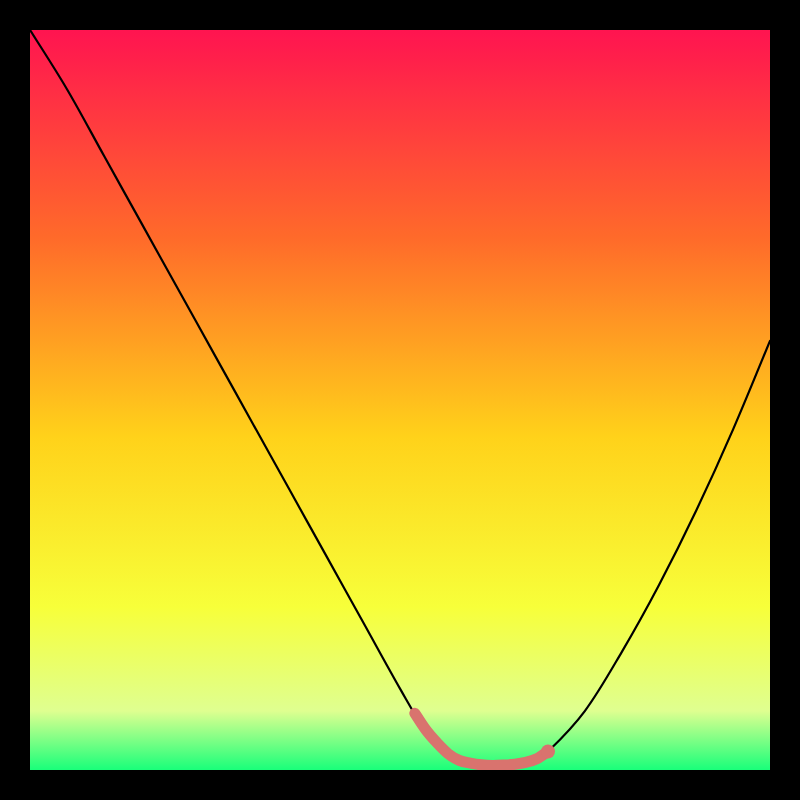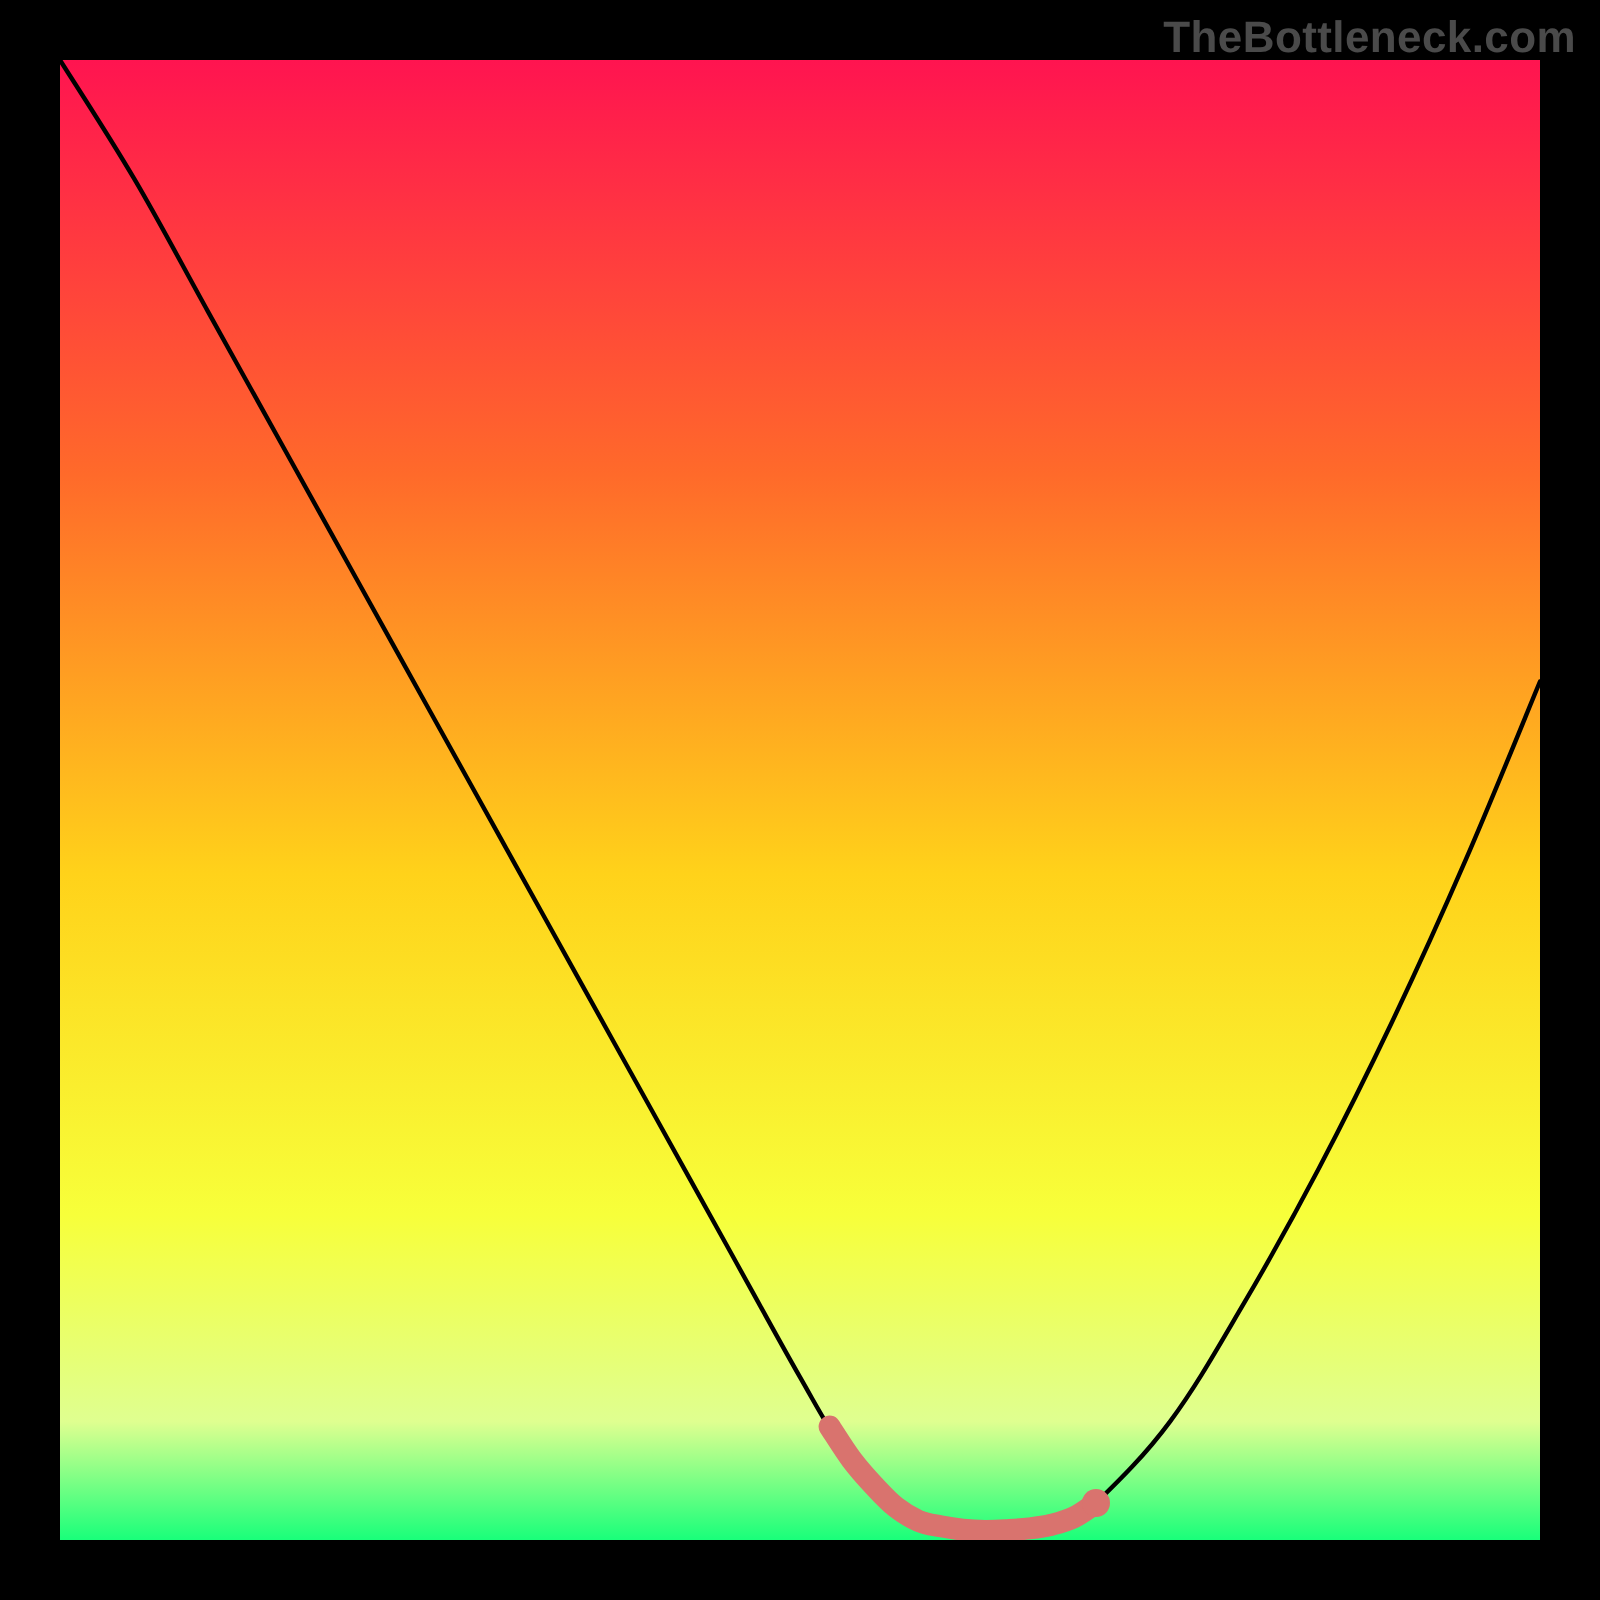--- a/index.html
+++ b/index.html
@@ -40,21 +40,20 @@
     display: block;
     width: 740px;
     height: 740px;
   }
 </style>
 </head>
 <body>
 
 <div class="frame">
 
-  <div class="watermark">TheBottleneck.com</div>
 
   <div class="plot">
     <svg id="chart-svg" viewBox="0 0 740 740" preserveAspectRatio="none">
       <defs>
         <linearGradient id="bg-grad" x1="0" y1="0" x2="0" y2="1">
           <stop id="g0" offset="0%" stop-color="#ff1450"></stop>
           <stop id="g1" offset="28%" stop-color="#ff6a2a"></stop>
           <stop id="g2" offset="55%" stop-color="#ffd21a"></stop>
           <stop id="g3" offset="78%" stop-color="#f7ff3a"></stop>
           <stop id="g4" offset="92%" stop-color="#dfff90"></stop>

